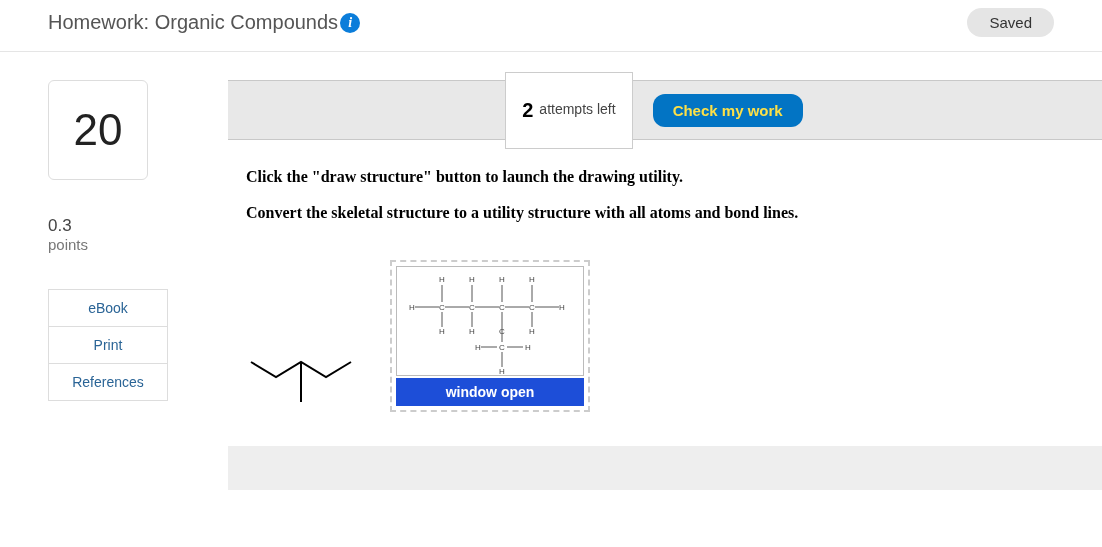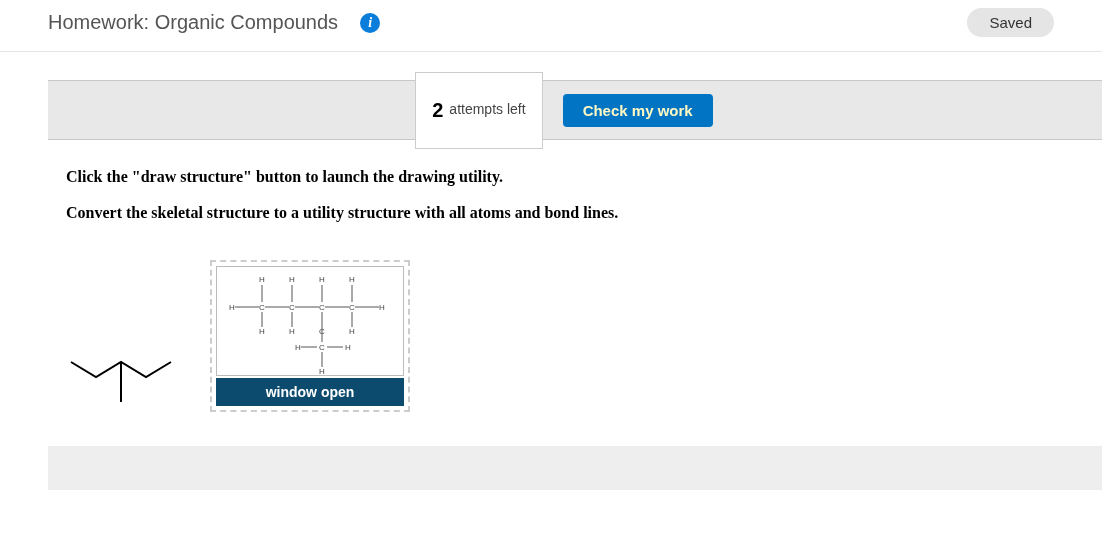--- a/index.html
+++ b/index.html
@@ -12,21 +12,21 @@
     .topbar {
       display: flex;
       align-items: center;
       justify-content: space-between;
       padding: 8px 48px 14px;
       border-bottom: 1px solid #e5e5e5;
     }
     .hw-title {
       display: flex;
       align-items: center;
-      gap: 22px;
+      gap: 2px;
       color: #555;
       font-size: 20px;
     }
     .info-icon {
       width: 20px; height: 20px;
       border-radius: 50%;
       background: #0b7dda;
       color: #fff;
       font-weight: bold;
       font-family: Georgia, serif;
@@ -102,24 +102,24 @@
     .attempts {
       background: #fff;
       border: 1px solid #ccc;
       padding: 26px 16px;
       font-size: 14px;
       color: #444;
     }
     .attempts b { font-size: 20px; color: #000; vertical-align: middle; margin-right: 2px;}
     .check-btn {
       background: #0274c4;
-      color: #fef9c3;
+      color: #fde047;
       border: none;
       padding: 8px 20px;
-      border-radius: 4px;
+      border-radius: 12px;
       font-weight: bold;
       font-size: 15px;
       margin: 0 22px 0 20px;
       cursor: pointer;
     }
     .instructions {
       padding: 28px 18px 10px;
     }
     .instructions p {
       font-family: Georgia, "Times New Roman", serif;
@@ -146,21 +146,21 @@
       position: relative;
       background: #fff;
     }
     .draw-atom {
       position: absolute;
       font-size: 8px;
       color: #444;
       font-family: Arial, sans-serif;
     }
     .window-open {
-      background: #0c4a6e;
+      background: #1d4ed8;
       color: #fff;
       text-align: center;
       padding: 6px 0;
       font-size: 14px;
       font-weight: bold;
       margin-top: 2px;
     }
     .footer-bar {
       background: #eee;
       height: 44px;
@@ -172,20 +172,30 @@
 
 <div class="topbar">
   <div class="hw-title">
     <span>Homework: Organic Compounds</span>
     <span class="info-icon">i</span>
   </div>
   <div class="saved-pill">Saved</div>
 </div>
 
 <div class="content">
+  <div class="sidebar">
+    <div class="qnum-box">20</div>
+    <div class="points-val">0.3</div>
+    <div class="points-label">points</div>
+    <div class="side-links">
+      <a href="#">eBook</a>
+      <a href="#">Print</a>
+      <a href="#">References</a>
+    </div>
+  </div>
 
   <div class="main">
     <div class="bar-row">
       <div class="spacer"></div>
       <div class="attempts">
         <b>2</b><span> attempts left</span>
       </div>
       <button class="check-btn">Check my work</button>
       <div class="spacer"></div>
     </div>

